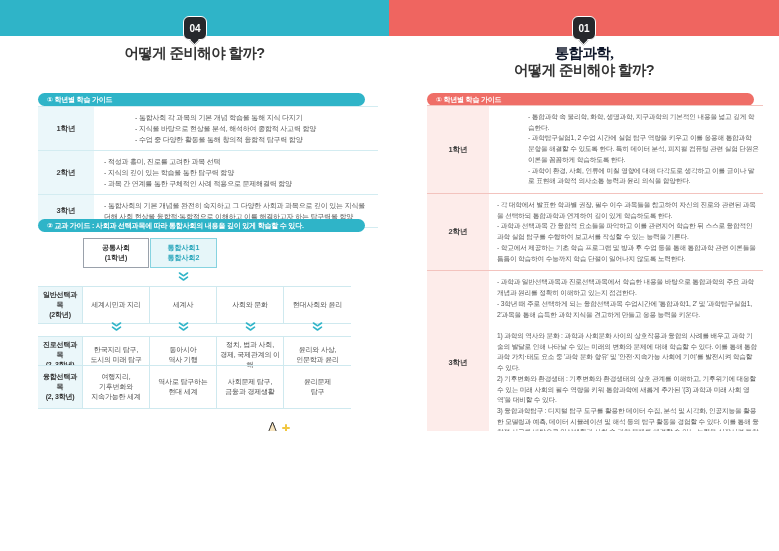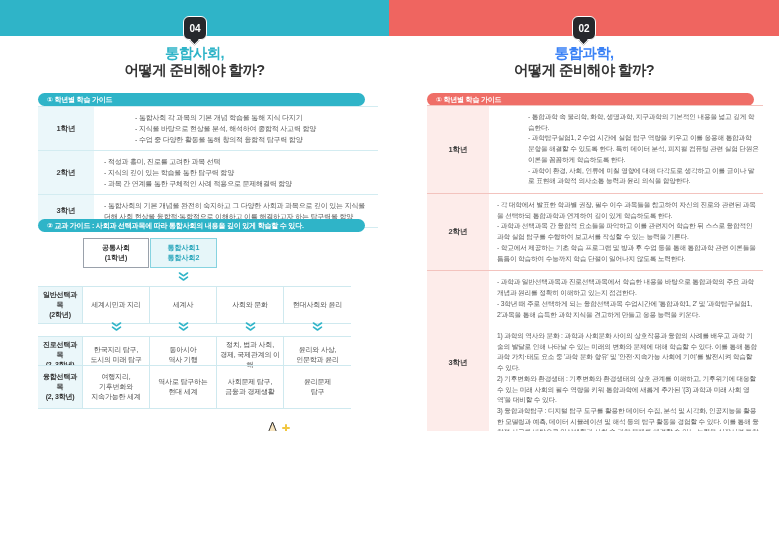--- a/index.html
+++ b/index.html
@@ -12,21 +12,21 @@
   .band-teal{background:#2fb4c8;}
   .band-coral{background:#ef6560;}
   .badge{position:absolute;top:16px;left:183px;width:22px;height:22px;background:#26282c;
          border:1.5px solid #fff;border-radius:6px;color:#fff;font-size:10px;font-weight:700;
          display:flex;align-items:center;justify-content:center;z-index:3;}
   .badge::after{content:"";position:absolute;bottom:-4.5px;left:7px;width:6px;height:6px;
          background:#26282c;transform:rotate(45deg);border-right:1.5px solid #fff;border-bottom:1.5px solid #fff;}
   .title{position:absolute;top:45px;left:0;width:100%;text-align:center;font-weight:700;
          font-size:14.5px;line-height:17px;letter-spacing:-0.6px;color:#333;}
   .t-teal{color:#2fb4c8;}
-  .t-coral{color:#3b82f6;}
+  .t-coral{color:#0f172a;font-family:Liberation Serif, serif;}
   .pill{position:absolute;left:38px;width:327px;height:13px;border-radius:7px;color:#fff;
         font-size:7px;font-weight:700;display:flex;align-items:center;padding-left:9px;
         box-sizing:border-box;letter-spacing:-0.2px;}
   .pill-teal{background:#2fb4c8;}
   .pill-coral{background:#ef6e67;}
   
   .gtable{position:absolute;left:38px;box-sizing:border-box;}
   .grow{display:flex;align-items:stretch;border-bottom:1px solid #d3ecf1;}
   .grow:first-child{border-top:1px solid #d3ecf1;gap:31px;}
   .gtable-coral .grow{border-bottom:1px solid #f3c3be;}
@@ -60,21 +60,20 @@
 <body>
 
 <div class="canvas">
 
   <div class="page page-left">
     <div class="band band-teal"></div>
     <div class="badge">
       <span>04</span>
     </div>
     <div class="title">
-      <div class="t-teal">통합사회,</div>
       <div>어떻게 준비해야 할까?</div>
     </div>
 
     <div class="pill pill-teal" style="top:93px;">① 학년별 학습 가이드</div>
 
     <div class="gtable" style="top:106px;width:340px;">
       <div class="grow" style="min-height:31px;">
         <div class="glabel">1학년</div>
         <div class="gtext">- 통합사회 각 과목의 기본 개념 학습을 통해 지식 다지기
 - 지식을 바탕으로 현상을 분석, 해석하여 종합적 사고력 함양
@@ -231,21 +230,21 @@
         <rect x="233" y="99" width="11" height="5" rx="2" fill="#2f2f2f"></rect>
       </g>
     </svg>
 
     <div class="pagenum" style="left:8px;top:524px;">8</div>
   </div>
 
   <div class="page page-right">
     <div class="band band-coral"></div>
     <div class="badge">
-      <span>02</span>
+      <span>01</span>
     </div>
     <div class="title">
       <div class="t-coral">통합과학,</div>
       <div>어떻게 준비해야 할까?</div>
     </div>
 
     <div class="pill pill-coral" style="top:93px;">① 학년별 학습 가이드</div>
 
     <div class="gtable gtable-coral" style="top:105px;width:336px;">
       <div class="grow" style="min-height:62px;">

